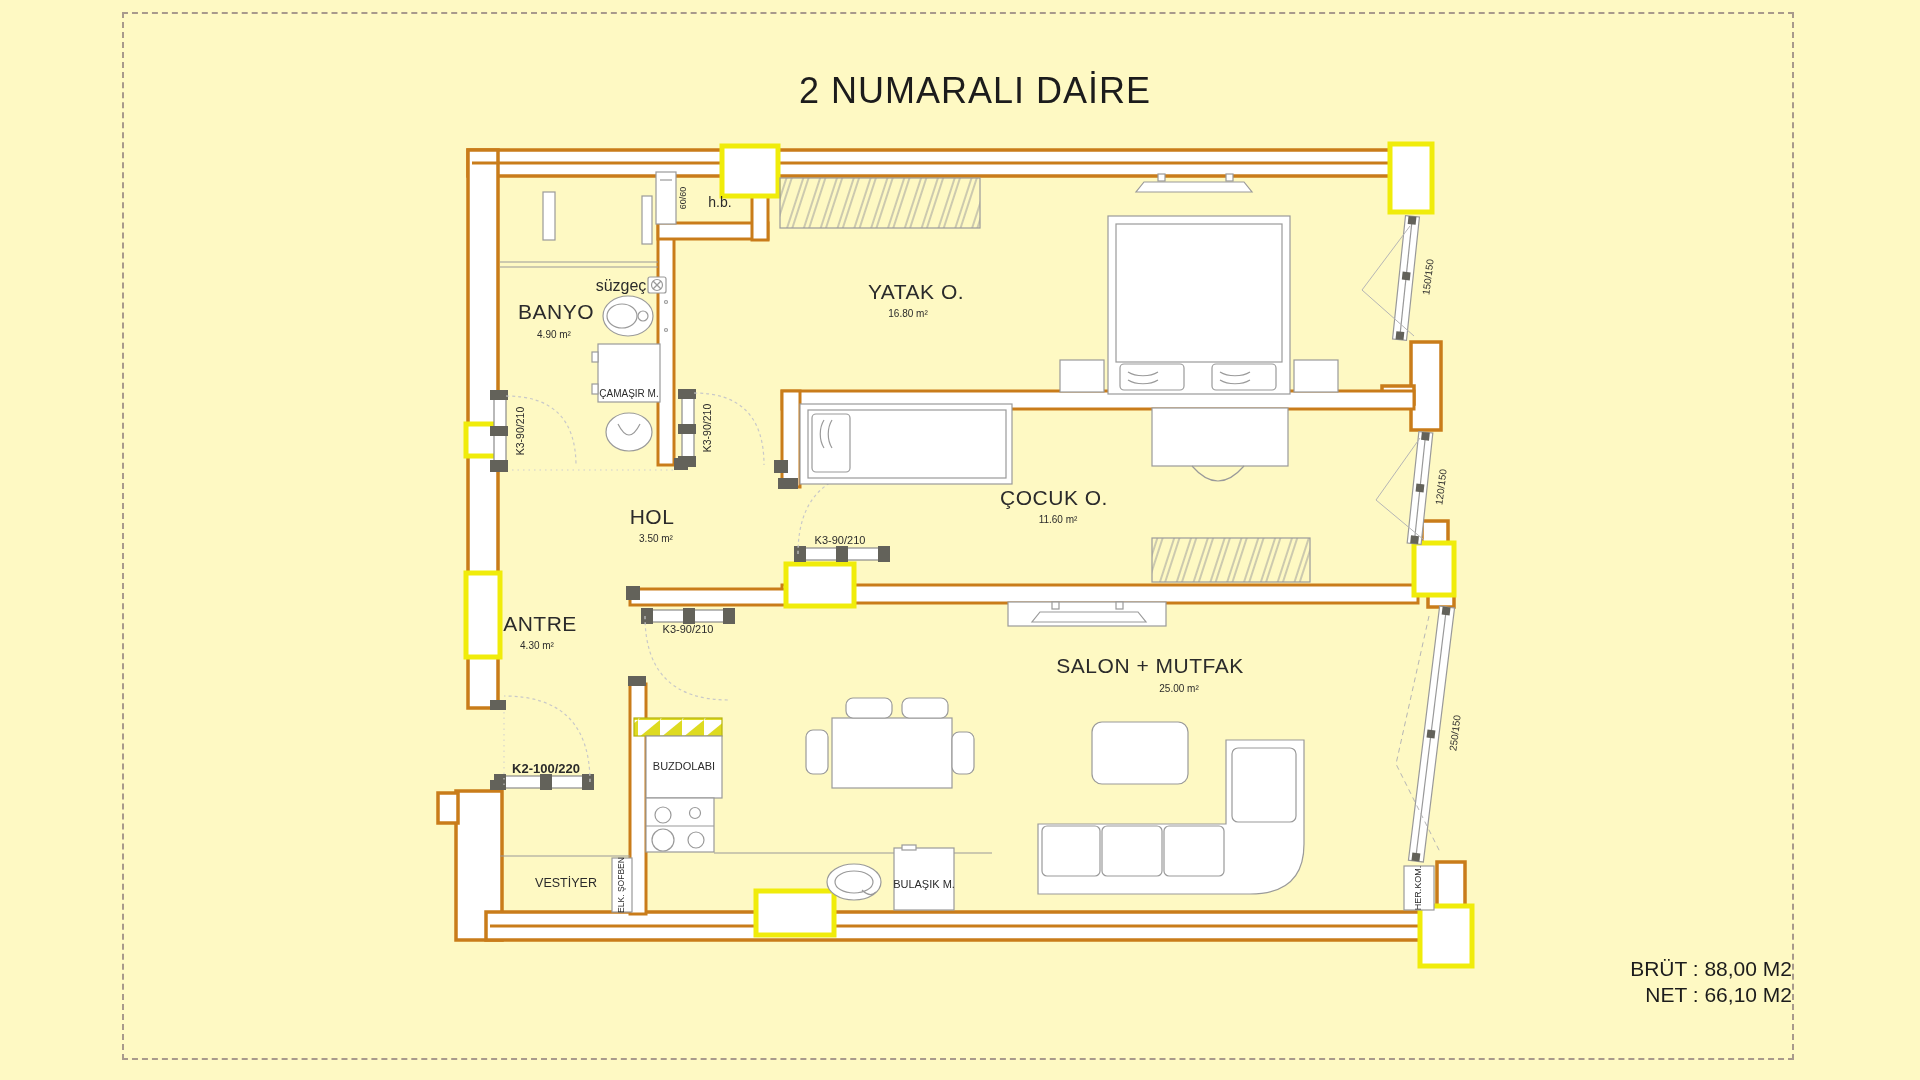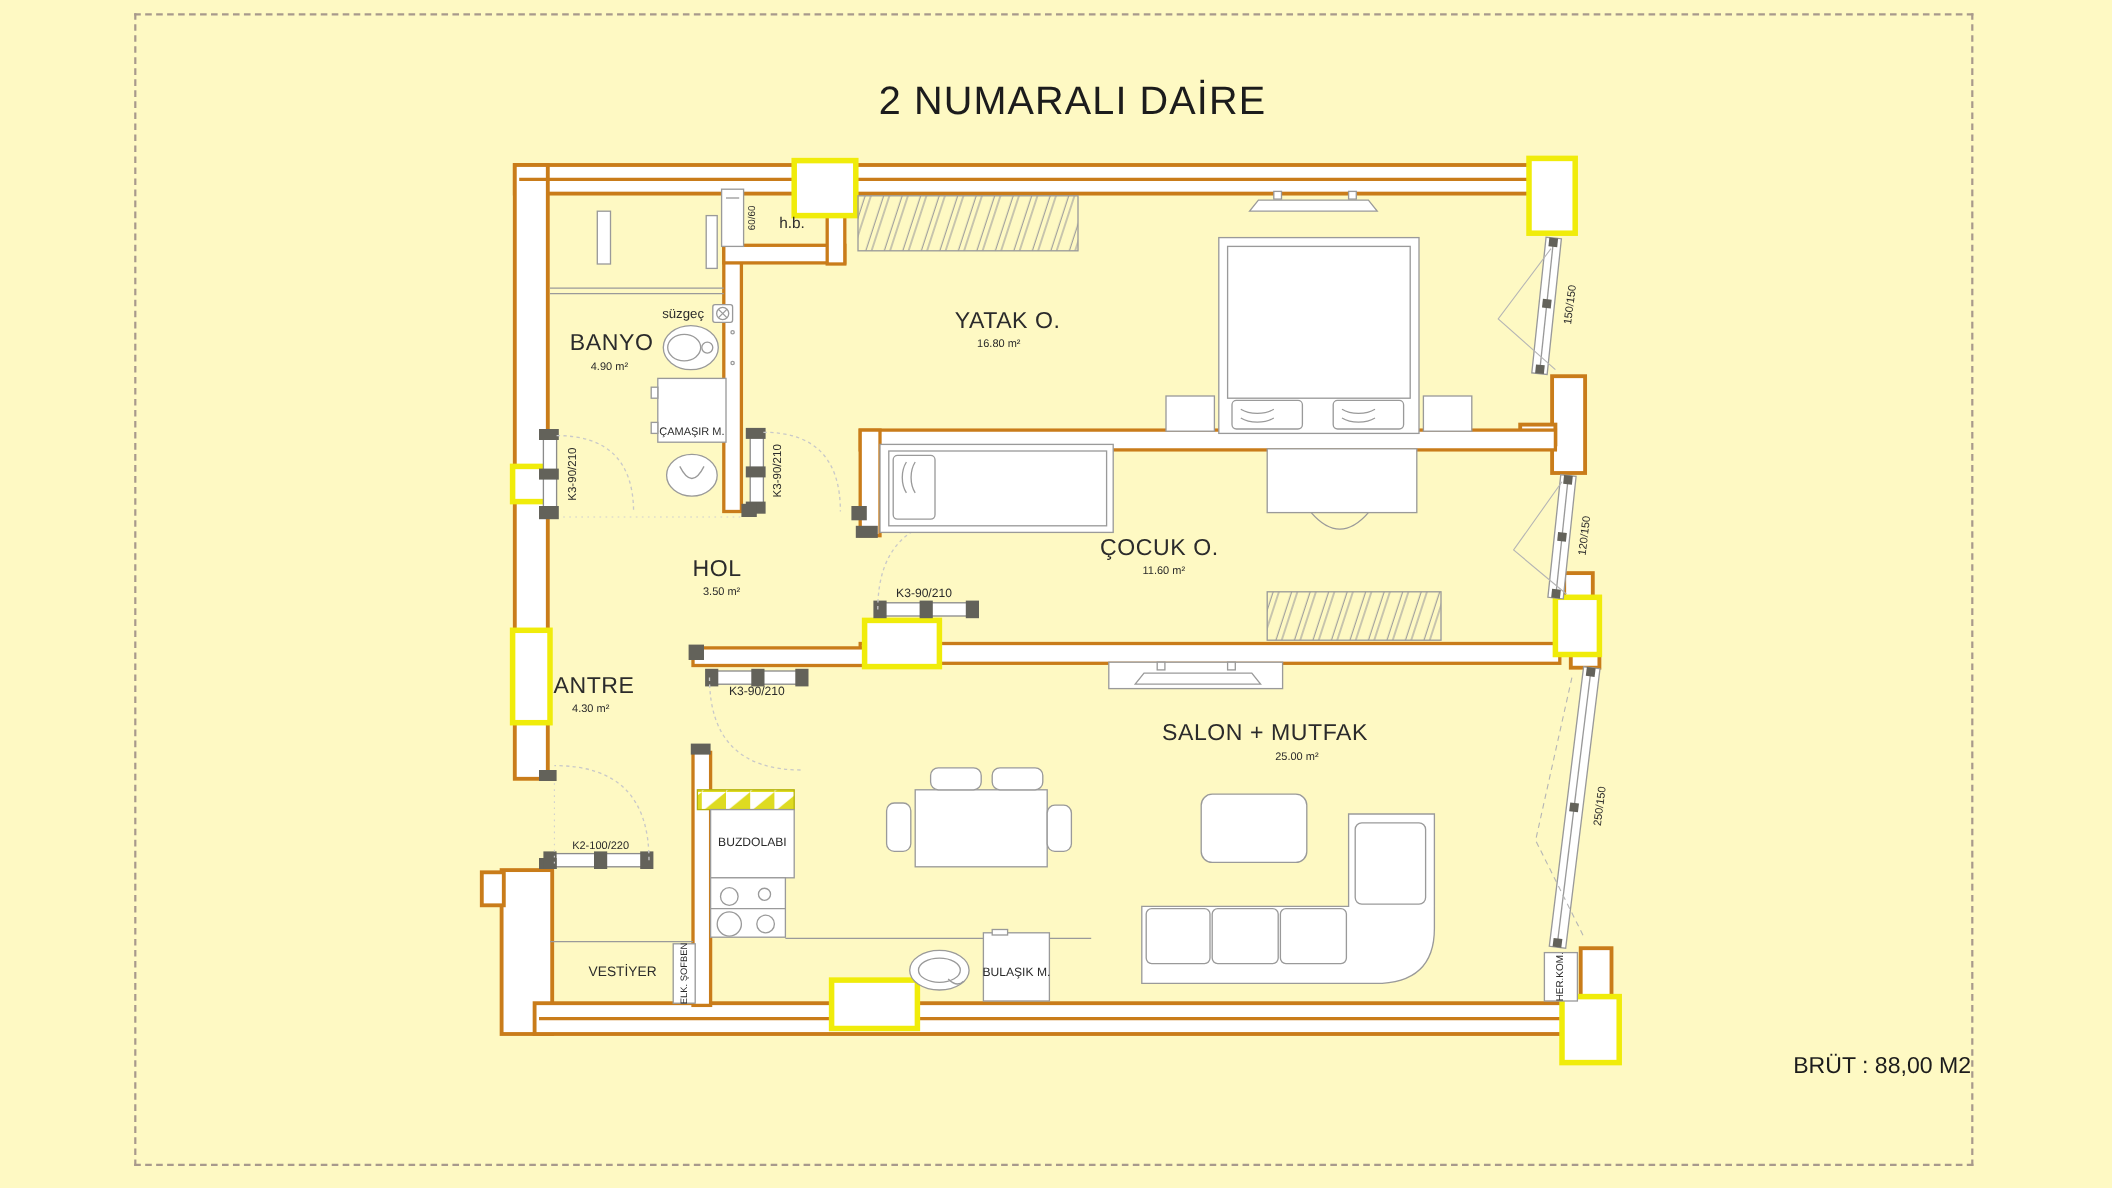--- a/index.html
+++ b/index.html
@@ -249,36 +249,37 @@
   <div class="lbl roomname" style="left:652px;top:517px;">HOL</div>
   <div class="lbl roomarea" style="left:656px;top:538px;">3.50 m²</div>
 
   <div class="lbl roomname" style="left:540px;top:624px;">ANTRE</div>
   <div class="lbl roomarea" style="left:537px;top:645px;">4.30 m²</div>
 
   <div class="lbl roomname" style="left:1150px;top:666px;">SALON + MUTFAK</div>
   <div class="lbl roomarea" style="left:1179px;top:688px;">25.00 m²</div>
 
   <div class="lbl" style="left:720px;top:203px;font-size:14px;">h.b.</div>
-  <div class="lbl" style="left:621px;top:286px;font-size:12px;">süzgeç</div>
+  <div class="lbl" style="left:621px;top:286px;font-size:16px;">süzgeç</div>
   <div class="lbl vl" style="left:684px;top:198px;font-size:9px;">60/60</div>
   <div class="lbl" style="left:629px;top:373px;font-size:10px;margin-top:20px;">ÇAMAŞIR M.</div>
   <div class="lbl tiny" style="left:684px;top:766px;">BUZDOLABI</div>
   <div class="lbl" style="left:566px;top:884px;font-size:12.5px;">VESTİYER</div>
   <div class="lbl vl" style="left:622px;top:885px;font-size:8.5px;">ELK. ŞOFBEN</div>
   <div class="lbl tiny" style="left:924px;top:884px;">BULAŞIK M.</div>
   <div class="lbl vl" style="left:1419px;top:888px;font-size:9px;">HER.KOM.</div>
 
   <div class="lbl vl" style="left:521px;top:431px;font-size:10.5px;">K3-90/210</div>
   <div class="lbl vl" style="left:708px;top:428px;font-size:10.5px;">K3-90/210</div>
   <div class="lbl" style="left:840px;top:540px;font-size:11px;">K3-90/210</div>
   <div class="lbl" style="left:688px;top:629px;font-size:11px;">K3-90/210</div>
-  <div class="lbl" style="left:546px;top:769px;font-size:10px;">K2-100/220</div>
+  <div class="lbl" style="left:546px;top:769px;font-size:13px;font-weight:bold;">K2-100/220</div>
 
   <div class="lbl wl" style="left:1428px;top:277px;font-size:10px;">150/150</div>
   <div class="lbl wl" style="left:1441px;top:487px;font-size:10px;">120/150</div>
   <div class="lbl wl" style="left:1455px;top:733px;font-size:10px;">250/150</div>
 
   <div id="brutNet">
     <div>BRÜT : 88,00 M2</div>
+    <div>NET : 66,10 M2</div>
   </div>
 
 </div>
 
 </body></html>

